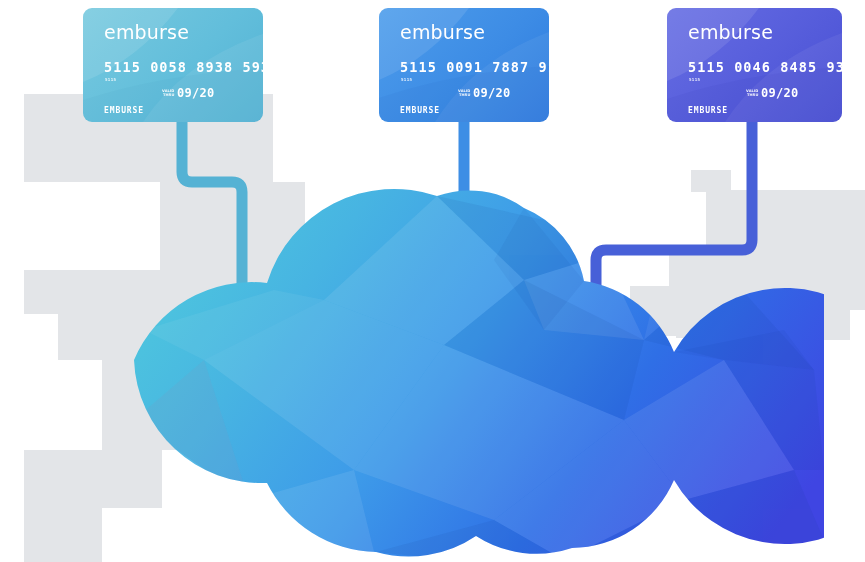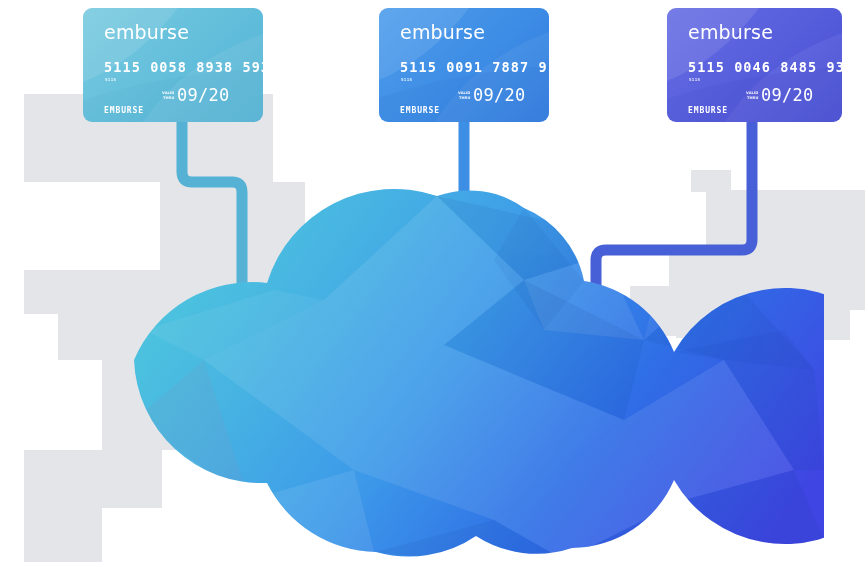--- a/index.html
+++ b/index.html
@@ -96,22 +96,22 @@
     font-weight: 700;
     line-height: 1.25;
     letter-spacing: 0.1px;
     color: rgba(255,255,255,0.95);
     text-align: right;
     margin-right: 2.5px;
     white-space: nowrap;
   }
   .valid-date {
     font-family: "DejaVu Sans Mono", monospace;
-    font-size: 17px;
-    font-weight: 400;
+    font-size: 12px;
+    font-weight: 700;
     letter-spacing: 0.3px;
     color: #ffffff;
     text-align: right;
   }
   .card-holder {
     position: absolute;
     left: 21px;
     top: 99px;
     font-family: "DejaVu Sans Mono", monospace;
     font-size: 8px;

